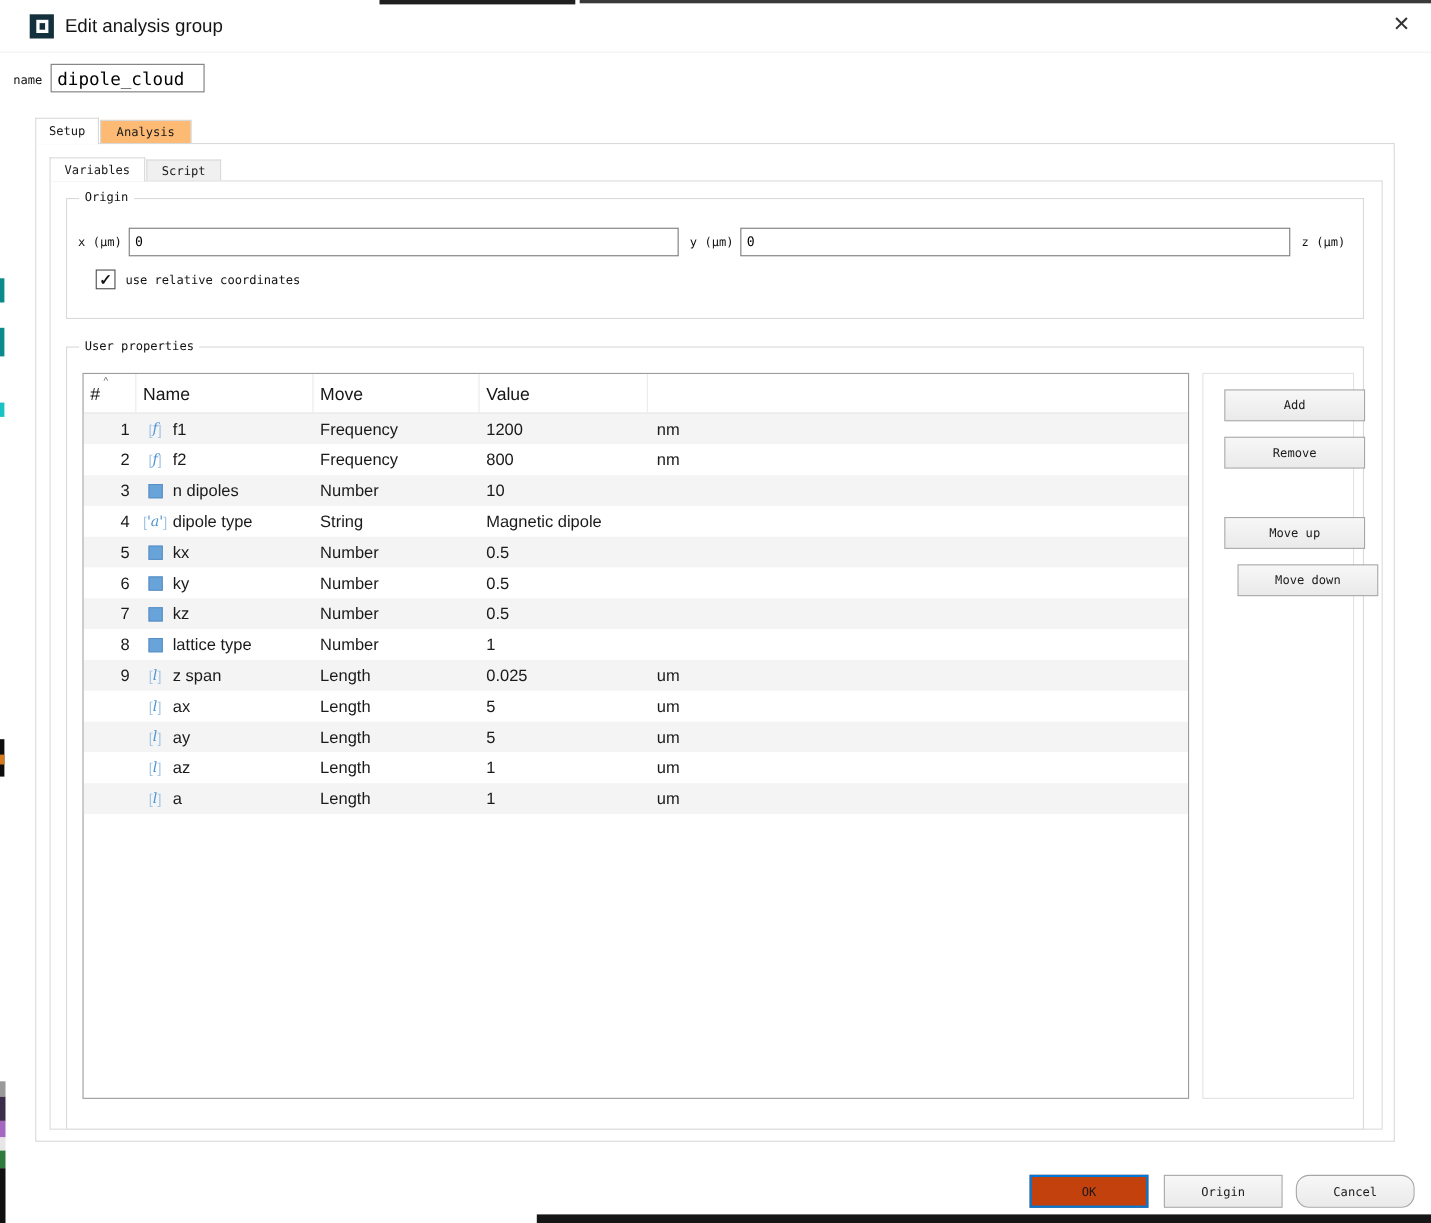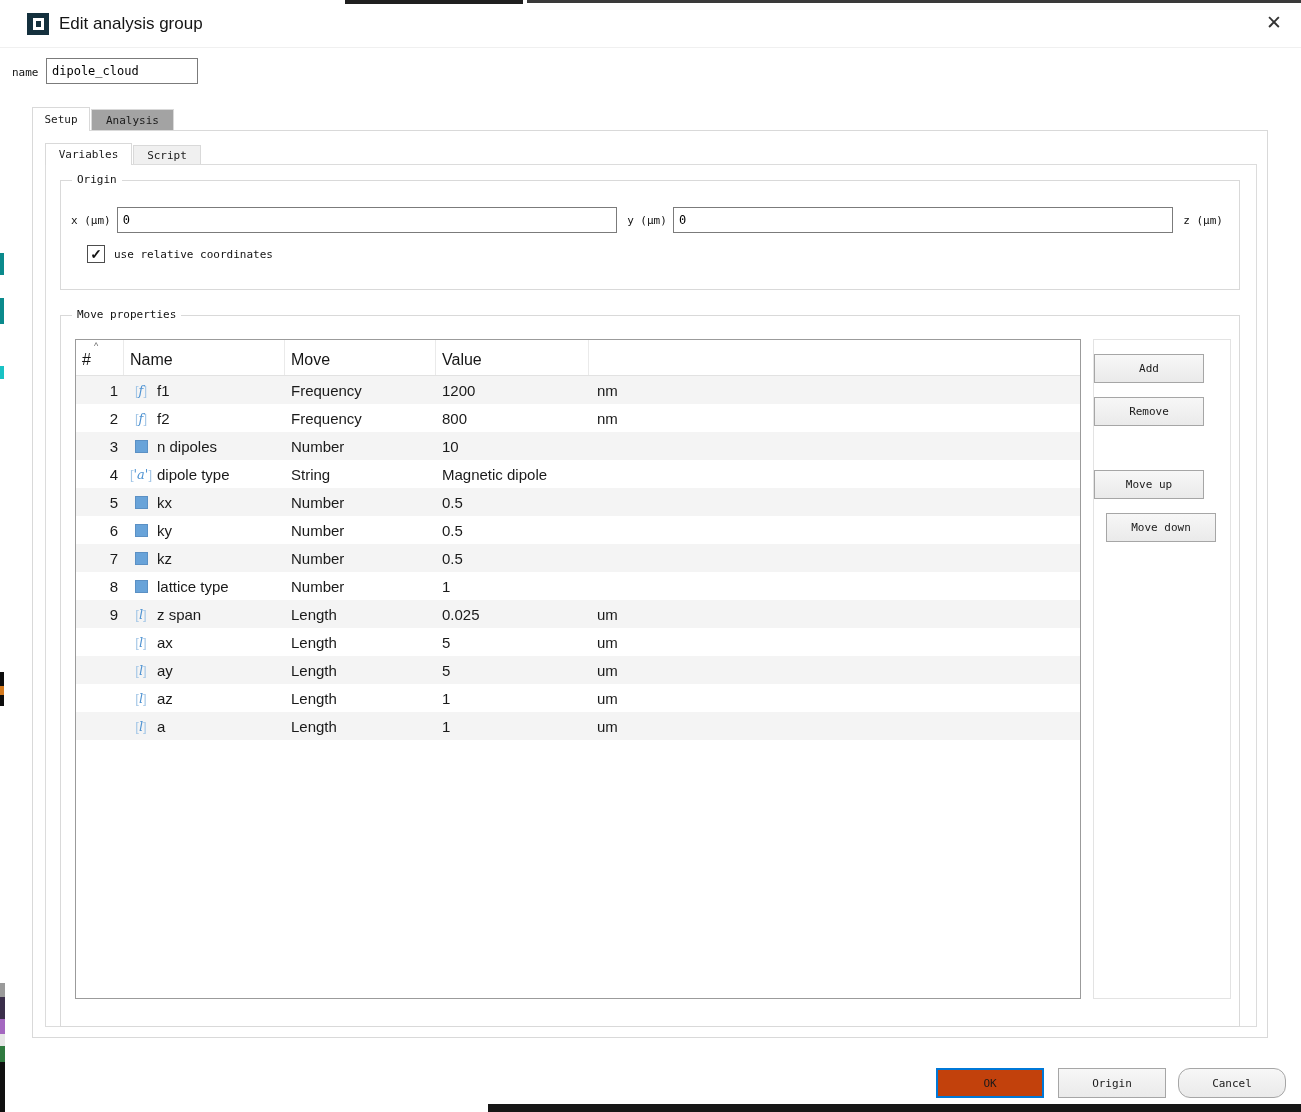--- a/index.html
+++ b/index.html
@@ -14,29 +14,29 @@
   .titlebar { position:absolute; left:0; top:0; width:100%; height:48px;
     display:flex; align-items:center; border-bottom:1px solid #f0f0f0; background:#fff; }
   .app-icon { margin-left:27px; width:22px; height:22px; background:#14303d; position:relative; flex:0 0 auto; }
   .app-icon::after { content:""; position:absolute; left:6px; top:5px; width:11px; height:12px; background:#ffffff; }
   .app-icon::before { content:""; position:absolute; left:9px; top:8px; width:5px; height:6px; background:#14303d; z-index:1; }
   .win-title { margin-left:10px; font-size:17px; color:#151515; }
   .close-btn { position:absolute; right:19px; top:13px; font-size:19px; font-weight:300; color:#333; line-height:1; cursor:default; }
 
   
   .name-label { position:absolute; left:12px; top:66px; }
-  .name-input { position:absolute; left:46px; top:58px; width:152px; height:26px;
-    border:1px solid #7b7b7b; font-family:"DejaVu Sans Mono", monospace; font-size:12px; padding:0 5px; background:#fff; }
+  .name-input { position:absolute; left:46px; top:58px; width:140px; height:26px;
+    border:1px solid #7b7b7b; font-family:"DejaVu Sans Mono", monospace; font-size:16px; padding:0 5px; background:#fff; }
 
   
   .tab { display:flex; align-items:center; justify-content:center; position:absolute;
     font-family:"DejaVu Sans Mono", monospace; font-size:11px; }
   .tab-setup { left:32px; top:107px; width:58px; height:24px; background:#fff;
     border:1px solid #d9d9d9; border-bottom:none; z-index:3; }
-  .tab-analysis { left:91px; top:109px; width:83px; height:21px; background:#a3a3a3;
+  .tab-analysis { left:91px; top:109px; width:83px; height:21px; background:#fdba74;
     border:1px solid #d9d9d9; border-bottom:none; z-index:1; }
 
   .setup-panel { position:absolute; left:32px; top:130px; width:1236px; height:908px;
     border:1px solid #d9d9d9; background:#fff; z-index:2; }
 
   
   .subtab-variables { left:12px; top:12px; width:87px; height:22px; background:#fff;
     border:1px solid #d9d9d9; border-bottom:none; z-index:3; }
   .subtab-script { left:100px; top:14px; width:68px; height:19px; background:#f0f0f0;
     border:1px solid #d9d9d9; border-bottom:none; z-index:1; }
@@ -83,21 +83,21 @@
   .c-unit  { flex:1 1 auto; padding-left:8px; }
 
   .picon { width:18px; flex:0 0 18px; display:inline-flex; align-items:center; justify-content:center;
     font-size:13px; color:#4f93d2; line-height:1; }
   .picon .br { color:#a4c7e7; font-style:normal; }
   .picon i { font-family:"DejaVu Serif", serif; font-style:italic; font-size:13px; color:#4f93d2; }
   .picon.square { width:13px; flex:0 0 13px; height:13px; background:#68a3d9; border:1px solid #5b90c4; margin:0 2px 0 3px; }
 
   
   .btn-panel { position:absolute; left:1032px; top:23px; width:138px; height:660px; border:1px solid #e3e3e3; }
-  .side-btn { position:absolute; left:0; width:110px; height:29px;
+  .side-btn { position:absolute; left:19px; width:128px; height:29px;
     background:linear-gradient(#f7f7f7,#eaeaea); border:1px solid #a6a6a6;
     display:flex; align-items:center; justify-content:center;
     font-family:"DejaVu Sans Mono", monospace; font-size:11px; cursor:default; }
   .b-add { top:14px; } .b-remove { top:57px; } .b-moveup { top:130px; } .b-movedown { top:173px;margin-left:12px; }
 
   
   .footer-btn { position:absolute; top:1068px; width:108px; height:30px;
     background:linear-gradient(#f7f7f7,#eaeaea); border:1px solid #a6a6a6;
     display:flex; align-items:center; justify-content:center;
     font-family:"DejaVu Sans Mono", monospace; font-size:11px; cursor:default; }
@@ -155,21 +155,21 @@
       </div>
       <div class="checkbox-row">
         <div class="checkbox">
           <span>✓</span>
         </div>
         <span class="smallfont">use relative coordinates</span>
       </div>
     </div>
 
     <div class="groupbox userprops-box">
-      <div class="box-label smallfont">Move properties</div>
+      <div class="box-label smallfont">User properties</div>
 
       <div class="ptable">
         <div class="thead">
           <span class="sort-caret">^</span>
           <div class="th th-num">#</div>
           <div class="th th-name">Name</div>
           <div class="th th-type">Move</div>
           <div class="th th-value">Value</div>
         </div>
         <div>

